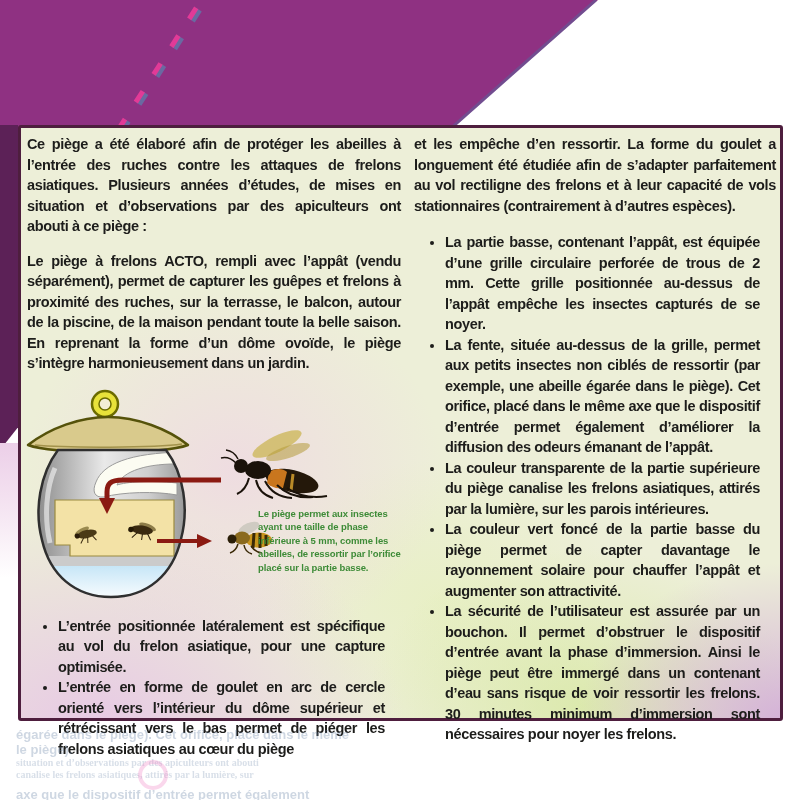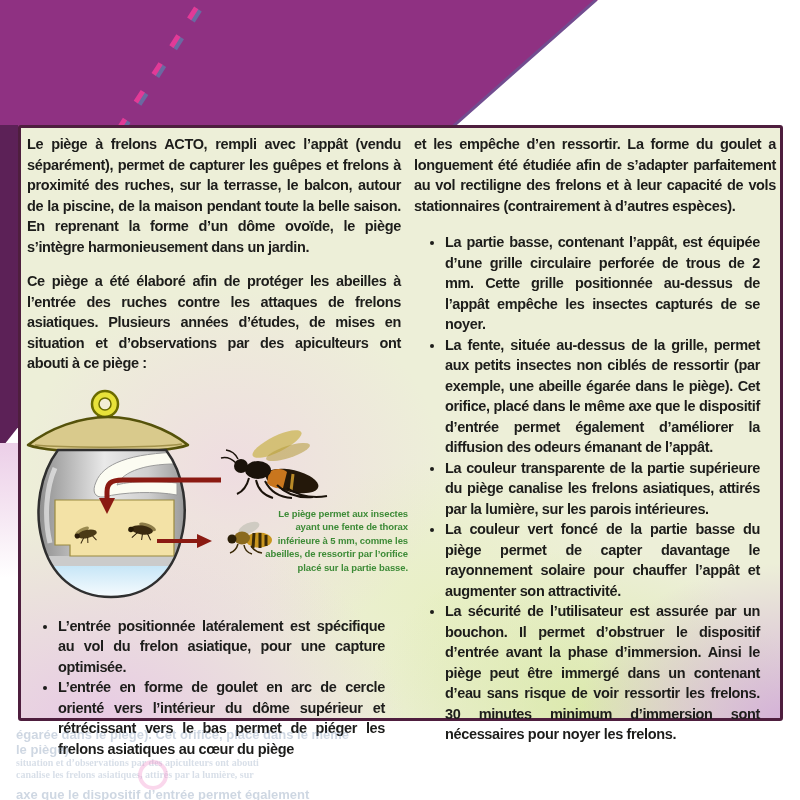--- a/index.html
+++ b/index.html
@@ -31,21 +31,21 @@
   .col-left{left:6px;width:374px;}
   .col-right{left:393px;width:362px;}
   .col p{margin:0 0 14px 0;}
   .col ul{margin:16px;padding:0 0 0 15px;list-style:disc outside;}
   .col li{margin:0;padding:0;}
 
   
   .figure{position:relative;height:212px;margin:0 0 8px 0;}
   .figure svg{position:absolute;left:-2px;top:0;}
   .fig-caption{position:absolute;left:231px;top:119px;width:150px;
-    color:#3D8B37;font-size:9.5px;line-height:13.5px;font-weight:bold;text-align:right;letter-spacing:-0.1px;}
+    color:#3D8B37;font-size:9.5px;line-height:13.5px;font-weight:bold;text-align:left;letter-spacing:-0.1px;}
   .fig-caption span{display:block;white-space:nowrap;}
 
   
   .ghost{position:absolute;left:16px;top:727px;width:392px;color:#6A85A8;font-weight:bold;
     filter:blur(0.6px);opacity:0.32;}
   .ghost .g-l{font-size:13px;line-height:15px;white-space:nowrap;overflow:hidden;}
   .ghost .g-s{font-size:10px;line-height:11.5px;white-space:nowrap;overflow:hidden;opacity:.8;font-family:Liberation Serif, serif;}
   .ghost-ring{position:absolute;left:138px;top:760px;width:22px;height:22px;border-radius:50%;
     border:4px solid rgba(240,140,200,.35);filter:blur(.5px);}
 </style>
@@ -60,22 +60,22 @@
     <line x1="121" y1="132" x2="203" y2="4" stroke="#6670A5" stroke-width="6" stroke-dasharray="13 20" opacity="0.9"></line>
     <line x1="118" y1="130" x2="200" y2="2" stroke="#E13A97" stroke-width="5" stroke-dasharray="13 20"></line>
   </svg>
 
   <div class="left-strip"></div>
   <div class="left-pink"></div>
 
   <div class="panel">
 
     <div class="col col-left">
+      <p>Ce piège a été élaboré afin de protéger les abeilles à l’entrée des ruches contre les attaques de frelons asiatiques. Plusieurs années d’études, de mises en situation et d’observations par des apiculteurs ont abouti à ce piège :</p>
       <p>Le piège à frelons ACTO, rempli avec l’appât (vendu séparément), permet de capturer les guêpes et frelons à proximité des ruches, sur la terrasse, le balcon, autour de la piscine, de la maison pendant toute la belle saison. En reprenant la forme d’un dôme ovoïde, le piège s’intègre harmonieusement dans un jardin.</p>
-      <p>Ce piège a été élaboré afin de protéger les abeilles à l’entrée des ruches contre les attaques de frelons asiatiques. Plusieurs années d’études, de mises en situation et d’observations par des apiculteurs ont abouti à ce piège :</p>
 
       <div class="figure">
         <svg width="380" height="214" viewBox="0 0 380 214">
           <defs>
             <linearGradient id="gBody" x1="0" y1="0" x2="1" y2="0">
               <stop offset="0" stop-color="#8E8E8E"></stop>
                 <stop offset="0.45" stop-color="#E9E9E9"></stop>
               <stop offset="0.75" stop-color="#CFCFCF"></stop>
                 <stop offset="1" stop-color="#9A9A9A"></stop>
             </linearGradient>
@@ -156,21 +156,21 @@
             <ellipse cx="234" cy="152" rx="13" ry="7.5" fill="#C9961E"></ellipse>
             <path d="M 229 145 L 228 160 M 235 145 L 235 160 M 241 147 L 241 158" stroke="#3A2A08" stroke-width="3"></path>
             <ellipse cx="217" cy="150" rx="8" ry="6.5" fill="#8A6A1E"></ellipse>
             <circle cx="207" cy="151" r="4.5" fill="#2A1E08"></circle>
             <path d="M 213 156 q -2 7 -8 9 M 219 157 q 1 7 8 9 M 226 158 q 4 6 11 7" stroke="#3A2A08" stroke-width="1.5" fill="none"></path>
           </g>
         </svg>
 
         <div class="fig-caption">
           <span>Le piège permet aux insectes</span>
-          <span>ayant une fente de thorax</span>
+          <span>ayant une taille de phase</span>
           <span>inférieure à 5 mm, comme les</span>
           <span>abeilles, de ressortir par l’orifice</span>
           <span>placé sur la partie basse.</span>
         </div>
       </div>
 
       <ul>
         <li>L’entrée positionnée latéralement est spécifique au vol du frelon asiatique, pour une capture optimisée.</li>
         <li>L’entrée en forme de goulet en arc de cercle orienté vers l’intérieur du dôme supérieur et rétrécissant vers le bas permet de piéger les frelons asiatiques au cœur du piège</li>
       </ul>

